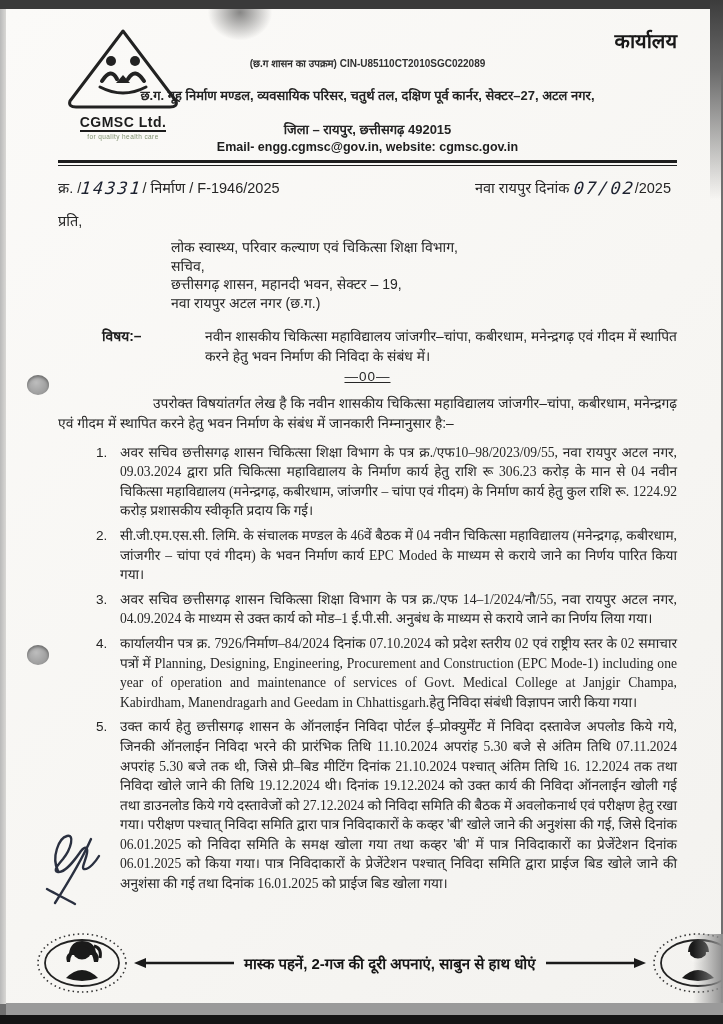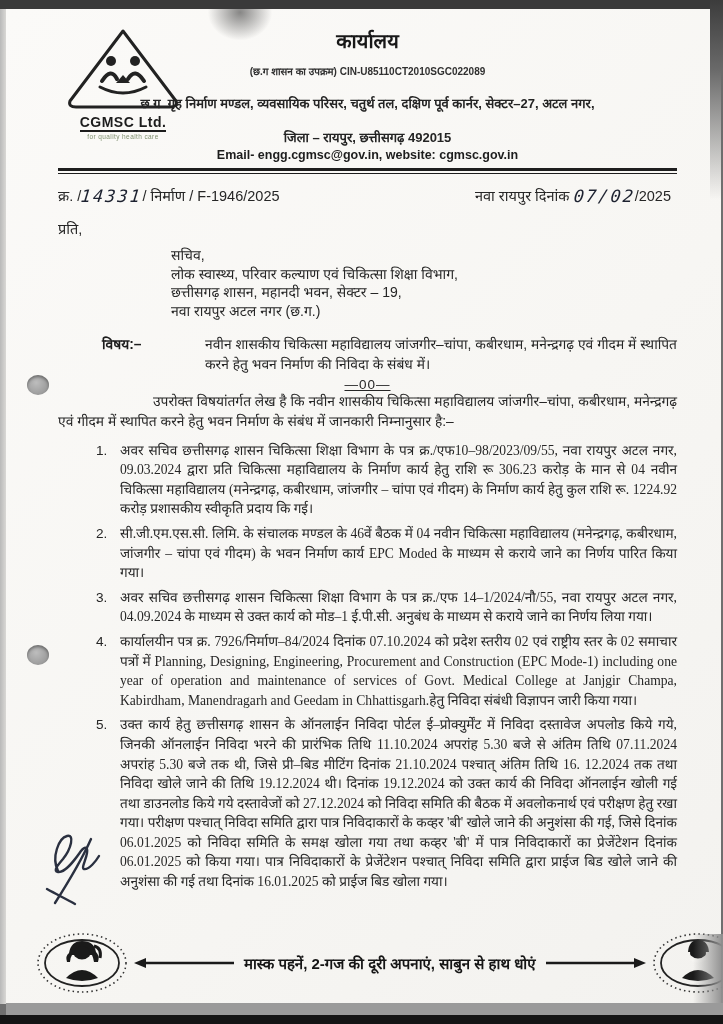--- a/index.html
+++ b/index.html
@@ -33,23 +33,23 @@
 
   .content{padding:10px 44px 0 52px;position:relative;}
 
   
   .letterhead{position:relative;text-align:center;padding-top:8px;min-height:122px;}
   .logo{position:absolute;left:-6px;top:8px;width:142px;text-align:center;}
   .logo svg{display:block;margin:0 auto;}
   .logo .org-abbr{font-weight:bold;font-size:14px;color:#1c1c1c;letter-spacing:.5px;
     border-bottom:2px solid #1c1c1c;display:inline-block;margin-top:-26px;background:transparent;text-align:center;}
   .logo .tagline{font-size:6.5px;color:#7e8f6e;letter-spacing:.4px;margin-top:1px;}
-  .lh-office{font-size:20px;font-weight:bold;color:#181818;}
+  .lh-office{font-size:20px;font-weight:bold;color:#181818;text-align:right;}
   .lh-org{font-size:21px;font-weight:bold;color:#141414;margin-top:2px;}
-  .lh-cin{font-size:10px;font-weight:bold;color:#303030;margin-top:10px;}
+  .lh-cin{font-size:10px;font-weight:bold;color:#303030;margin-top:2px;}
   .lh-addr{font-size:13px;font-weight:bold;color:#242424;margin-top:16px;}
   .lh-contact{font-size:12.5px;font-weight:bold;color:#1d1d1d;margin-top:2px;}
 
   .rule{margin-top:6px;border-top:3px solid #1e1e1e;border-bottom:1.5px solid #1e1e1e;height:2px;}
 
   
   .refrow{display:flex;justify-content:space-between;align-items:baseline;margin-top:11px;
     font-size:14.5px;color:#262626;}
   .hand{font-family:"DejaVu Sans Mono","Liberation Mono",monospace;
     font-style:italic;font-size:17px;letter-spacing:2px;color:#1d2230;
@@ -58,21 +58,21 @@
 
   .prati{margin-top:13px;font-size:14.5px;color:#262626;}
   .addressee{margin-left:113px;margin-top:8px;font-size:14px;line-height:18.5px;color:#262626;}
 
   
   .subjectrow{display:flex;margin-top:15px;font-size:13.8px;line-height:19.5px;margin-left:44px;}
   .subjectrow .lbl{width:103px;font-weight:bold;color:#1d1d1d;flex:none;}
   .subjectrow .txt{width:505px;text-align:justify;color:#262626;}
   .divider00{text-align:center;font-size:13.5px;color:#262626;margin-top:3px;letter-spacing:1px;text-decoration:underline;}
 
-  .intro{font-size:13.8px;line-height:19.8px;text-align:justify;
+  .intro{margin-top:10px;font-size:13.8px;line-height:19.8px;text-align:justify;
     text-indent:95px;color:#262626;}
 
   
   .points{margin-top:9px;margin-left:38px;}
   .point{display:flex;font-size:13.6px;line-height:19.6px;color:#262626;margin-top:5px;}
   .point .num{width:24px;flex:none;}
   .point .ptxt{flex:1;text-align:justify;font-family:Liberation Serif, serif;}
 
   
   .sig{position:absolute;left:36px;top:818px;}
@@ -120,22 +120,22 @@
         <span>क्र. /</span><span class="hand">14331</span><span>/ निर्माण / F-1946/2025</span>
       </div>
       <div class="right">
         <span>नवा रायपुर दिनांक</span>
         <span class="hand">07/02</span><span>/2025</span>
       </div>
     </div>
 
     <div class="prati">प्रति,</div>
     <div class="addressee">
+      <div>लोक स्वास्थ्य, परिवार कल्याण एवं चिकित्सा शिक्षा विभाग,</div>
       <div>सचिव,</div>
-      <div>लोक स्वास्थ्य, परिवार कल्याण एवं चिकित्सा शिक्षा विभाग,</div>
       <div>छत्तीसगढ़ शासन, महानदी भवन, सेक्टर – 19,</div>
       <div>नवा रायपुर अटल नगर (छ.ग.)</div>
     </div>
 
     <div class="subjectrow">
       <div class="lbl">विषय:–</div>
       <div class="txt">नवीन शासकीय चिकित्सा महाविद्यालय जांजगीर–चांपा, कबीरधाम, मनेन्द्रगढ़ एवं गीदम में स्थापित करने हेतु भवन निर्माण की निविदा के संबंध में।</div>
     </div>
     <div class="divider00">—00—</div>
 

